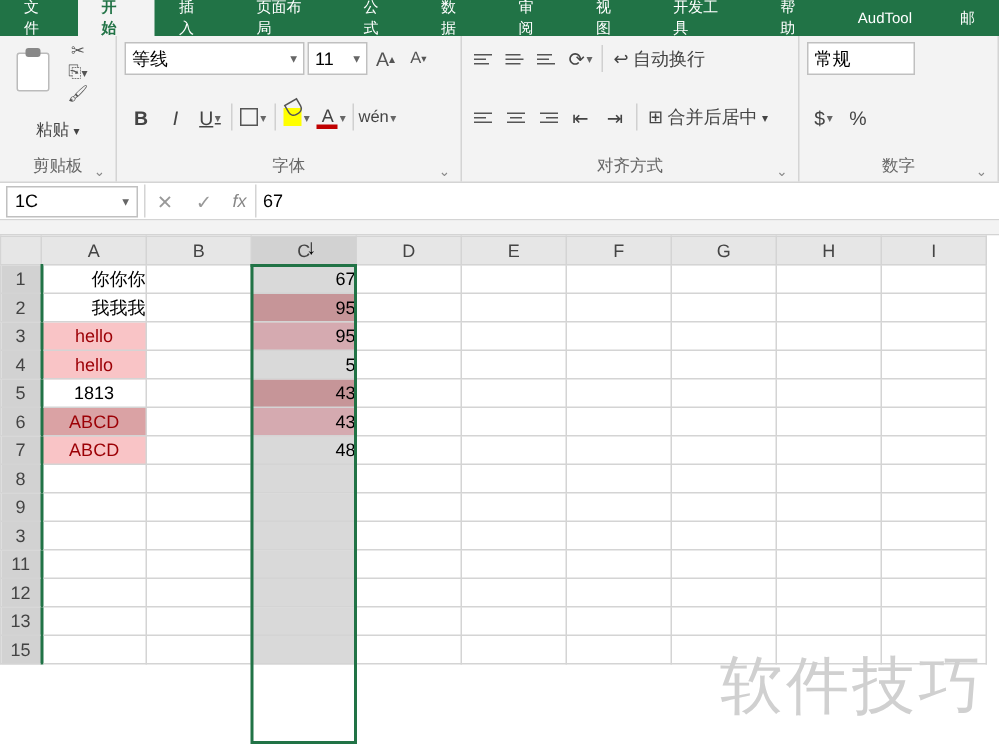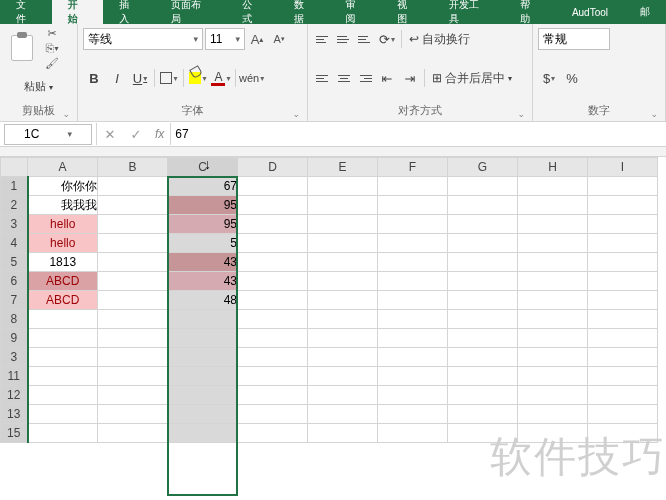--- a/index.html
+++ b/index.html
@@ -36,21 +36,21 @@
 .fontcolor-ic{display:inline-flex;flex-direction:column;align-items:center;line-height:1}
 .fontcolor-ic .bar{width:14px;height:3px;background:#c00000}
 .align-group{width:225px}
 .align-row{display:flex;gap:1px;align-items:center;height:24px}
 .al{width:20px;height:20px;display:flex;flex-direction:column;justify-content:center;gap:2px;cursor:pointer;padding:3px}
 .al span{height:1px;background:#555}
 .wide-btn{height:22px;display:flex;align-items:center;gap:3px;padding:0 4px;font-size:12px;color:#444;cursor:pointer}
 .num-group{flex:1}
 .num-combo{width:72px}
 .formula-bar{height:25px;background:#fff;border-bottom:1px solid #d4d4d4;display:flex;align-items:center}
-.namebox{width:88px;height:21px;border:1px solid #c0c0c0;margin:0 4px;display:flex;align-items:center;padding:0 19px;font-size:12px;background:#fff}
+.namebox{width:88px;height:21px;border:1px solid #c0c0c0;margin:0 4px;display:flex;align-items:center;padding:0 5px;font-size:12px;background:#fff}
 .namebox .dd{margin-left:auto;color:#666;font-size:9px}
 .fx-sep{width:1px;height:22px;background:#d4d4d4}
 .fx-btn{width:26px;text-align:center;color:#999;font-size:13px;cursor:pointer}
 .fx-lbl{font-style:italic;color:#888;font-size:12px;padding:0 6px}
 .fx-val{flex:1;padding:0 4px;font-size:12px}
 .extra-bar{height:10px;background:#f3f3f3;border-bottom:1px solid #d4d4d4}
 .grid-wrap{position:relative;background:#fff}
 .grid{border-collapse:collapse;table-layout:fixed}
 .grid th,.grid td{border:1px solid #d4d4d4;height:19px;font-size:12px;padding:0;font-weight:normal}
 .corner{width:27px;background:#e6e6e6}
@@ -62,21 +62,21 @@
 .cell{background:#fff;text-align:right;padding:0 3px;color:#000}
 .cell.la{text-align:right}
 .cell.ca{text-align:center}
 .pink{background:#f9c4c6;color:#9c0006}
 .dpink{background:#daa2a4;color:#9c0006}
 .selcol{background:#d9d9d9}
 .selcol.top{border-top:2px solid #217346}
 .selcol.pink2{background:#d5aab0}
 .selcol.dpink2{background:#c69598}
 .selhead{position:absolute;border:2px solid #217346;pointer-events:none}
-.watermark{position:absolute;right:0;bottom:15px;font-size:42px;color:#d0d0d0;font-weight:400;letter-spacing:2px;pointer-events:none;font-family:"SimHei","Microsoft YaHei"}
+.watermark{position:absolute;right:10px;bottom:15px;font-size:42px;color:#d0d0d0;font-weight:400;letter-spacing:2px;pointer-events:none;font-family:"SimHei","Microsoft YaHei"}
 </style>
 </head>
 <body>
 
 <div class="tabs">
   <div class="tab">文件</div>
   <div class="tab active">开始</div>
   <div class="tab">插入</div>
   <div class="tab">页面布局</div>
   <div class="tab">公式</div>

